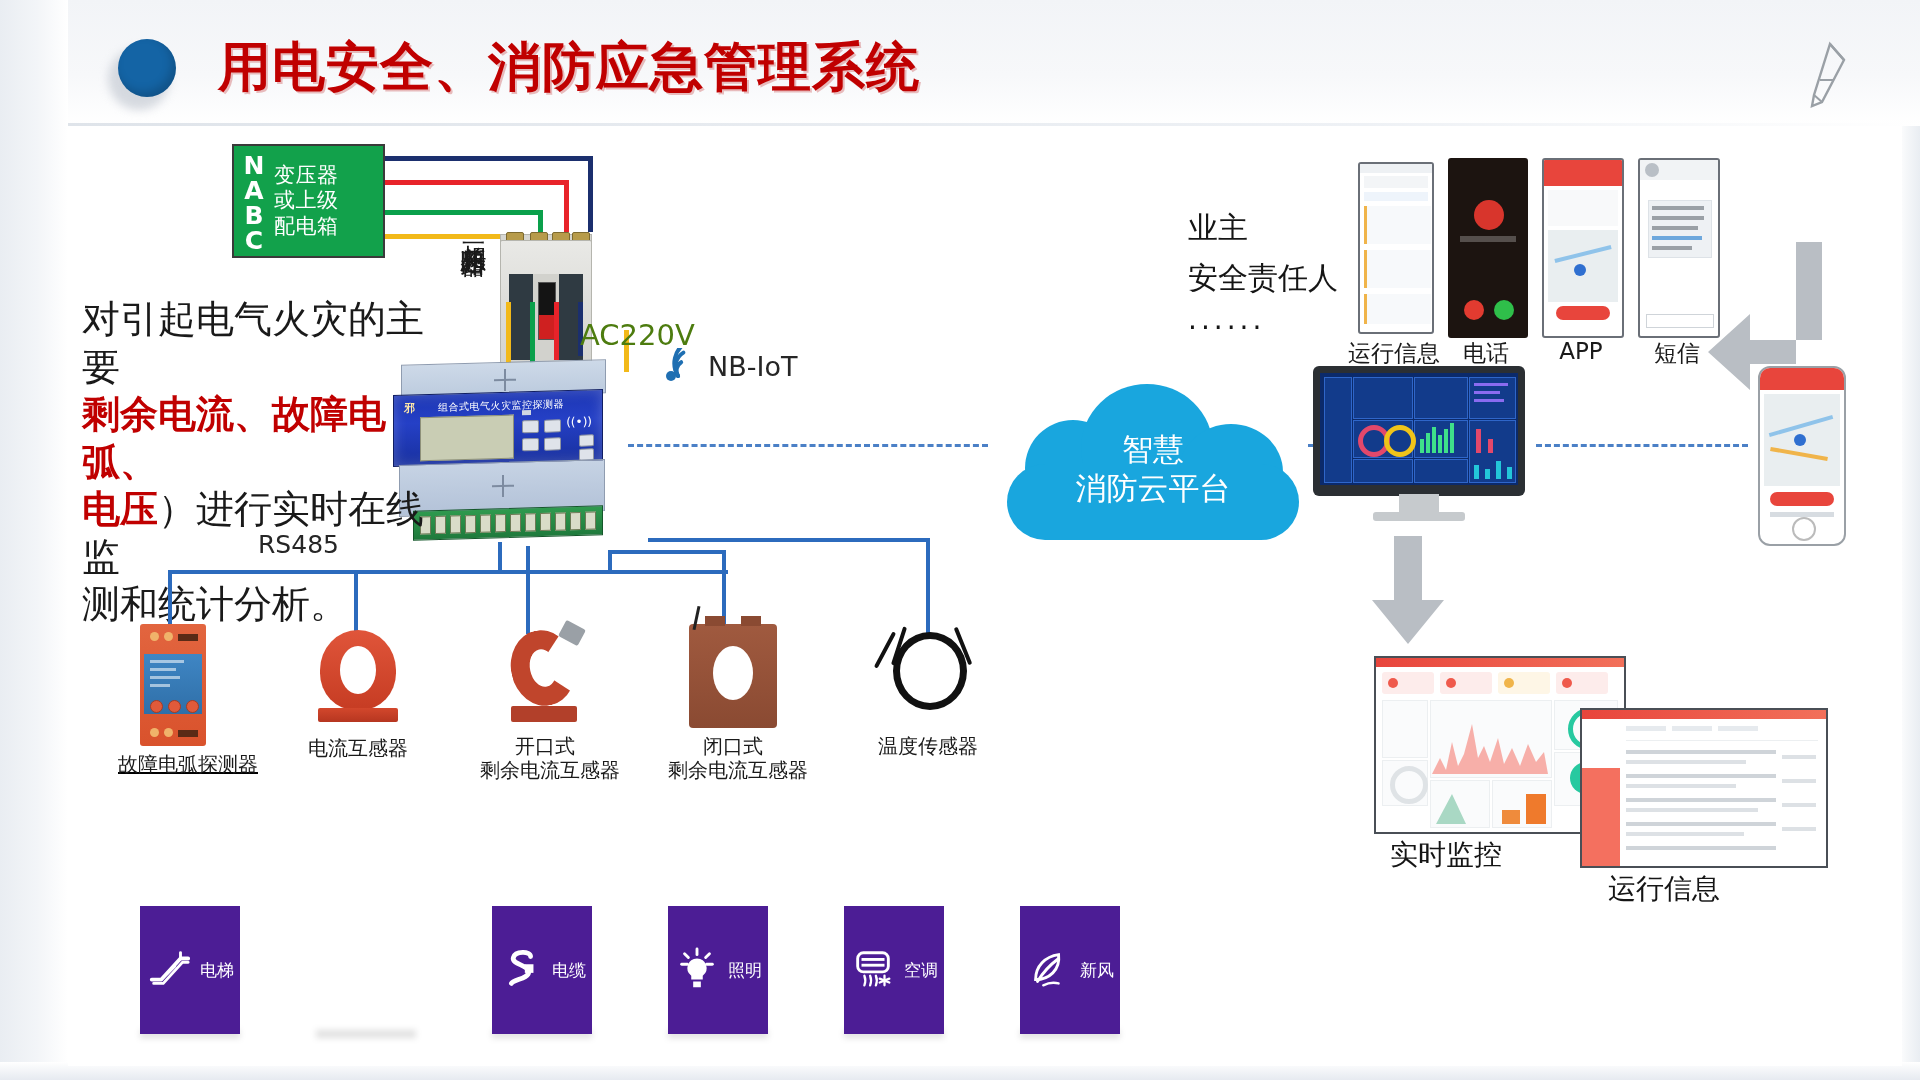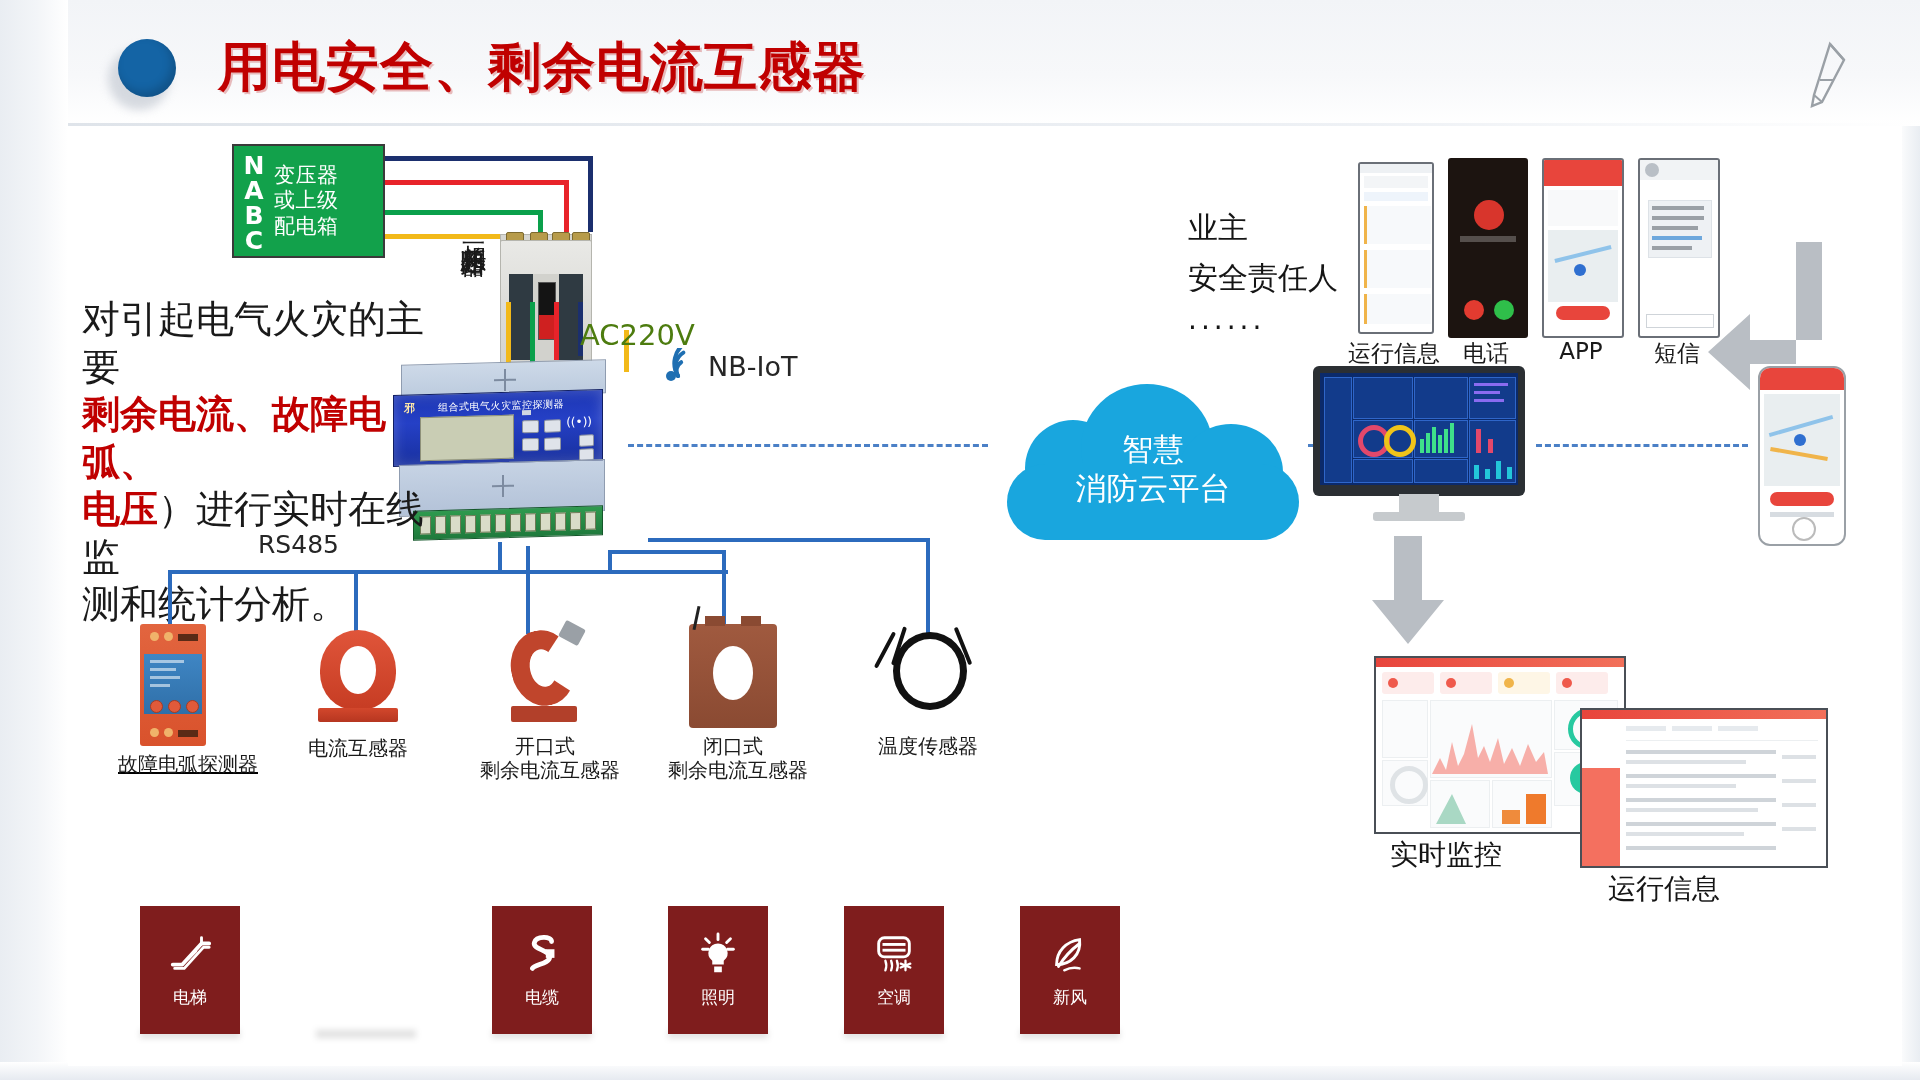--- a/index.html
+++ b/index.html
@@ -199,40 +199,40 @@
   #sphone{position:absolute;left:1690px;top:240px;width:84px;height:176px;
     background:#fff;border:2px solid #9aa0a6;border-radius:12px;overflow:hidden;}
   #sphone .top{position:absolute;left:0;top:0;width:100%;height:22px;background:#e8453c;}
   #sphone .home{position:absolute;left:32px;bottom:3px;width:20px;height:20px;border:2px solid #bbb;border-radius:50%;}
 
   
   .dashline{position:absolute;border-top:3px dashed #2c6bbd;opacity:.85;}
 
   
   #tiles{position:absolute;left:12px;top:780px;width:1120px;height:128px;}
-  .tile{position:absolute;top:0;width:100px;height:128px;background:#7f1d1d;
-    display:flex;flex-direction:column;align-items:center;justify-content:center;gap:8px;}
+  .tile{position:absolute;top:0;width:100px;height:128px;background:#4c1d95;
+    display:flex;flex-direction:row;align-items:center;justify-content:center;gap:8px;}
   .tile .t-ico{width:46px;height:46px;color:#fff;}
   .tile .t-lab{font-size:17px;color:#fff;}
   .tile-shadow{position:absolute;top:124px;width:100px;height:8px;background:rgba(0,0,0,.12);filter:blur(3px);}
 </style>
 </head>
 <body>
 
 <div id="page">
 
   <div class="edge-left"></div>
   <div class="edge-right"></div>
   <div class="edge-bottom"></div>
 
   <div id="header"></div>
   <div id="header-underline"></div>
   <div id="bullet-shadow"></div>
   <div id="bullet"></div>
-  <div id="title">用电安全、剩余电流互感器</div>
+  <div id="title">用电安全、消防应急管理系统</div>
 
   <svg id="pen" viewBox="0 0 60 72">
     <path d="M30 4 L44 20 L22 62 L12 66 L14 55 Z" fill="none" stroke="#9aa0a6" stroke-width="2.4"></path>
     <path d="M30 4 L44 20" stroke="#9aa0a6" stroke-width="2.4" fill="none"></path>
     <path d="M20 40 L34 40" stroke="#9aa0a6" stroke-width="2"></path>
     <path d="M14 55 L22 62" stroke="#9aa0a6" stroke-width="2"></path>
   </svg>
 
   <div id="canvas">
 

